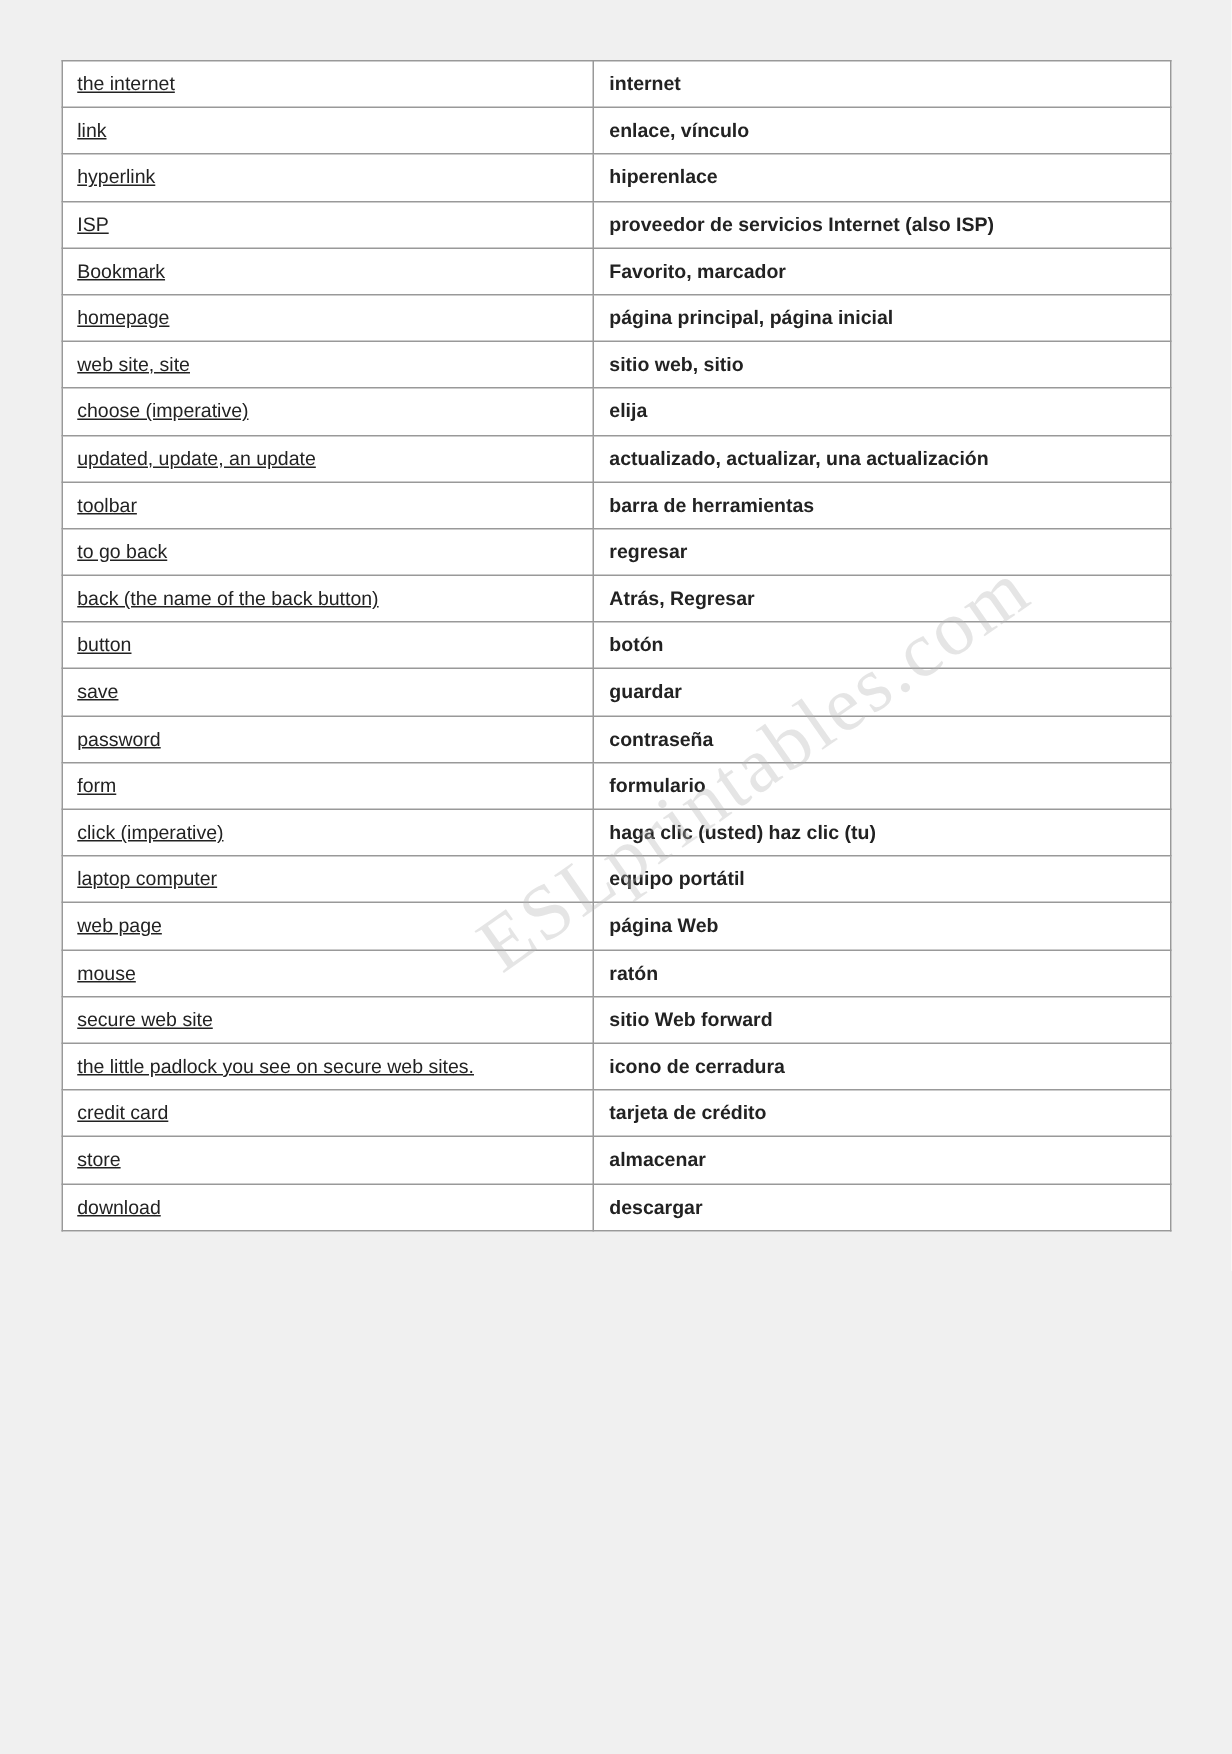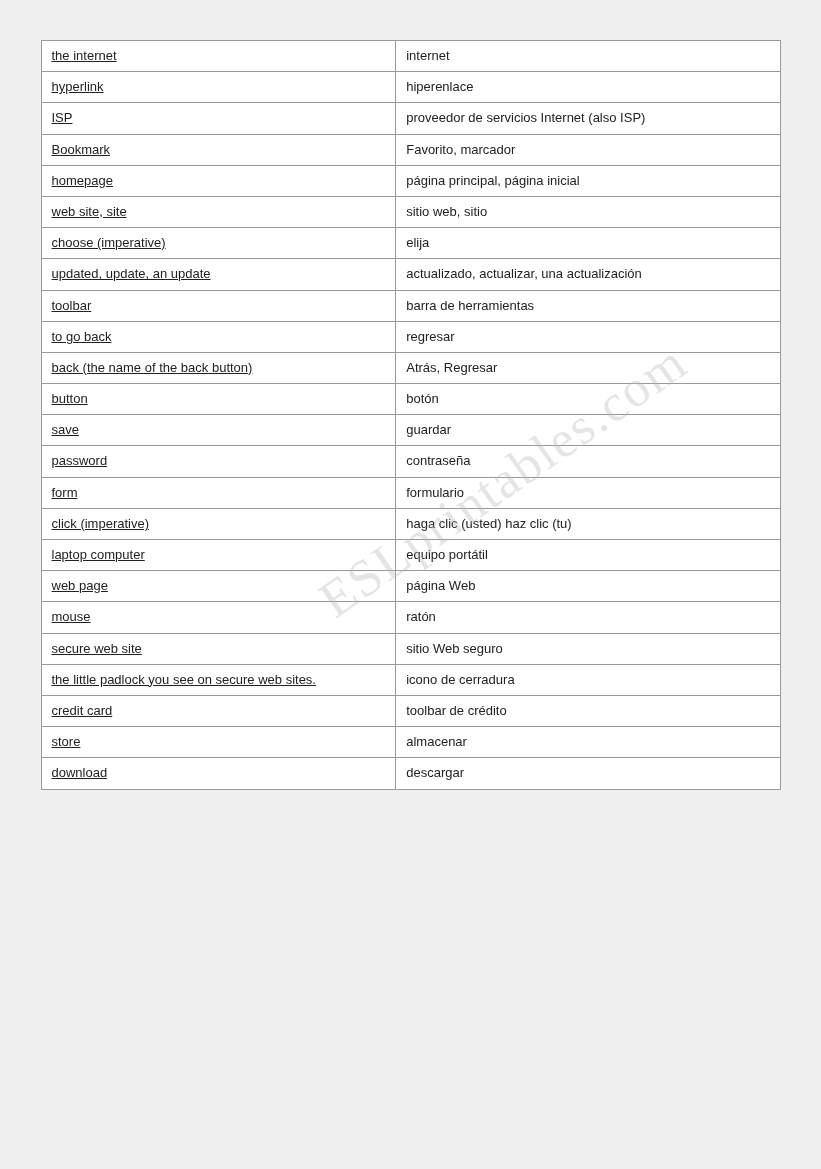--- a/index.html
+++ b/index.html
@@ -33,20 +33,21 @@
       vertical-align: top;
       line-height: 1.4;
       color: #222;
     }
     td:first-child {
       width: 48%;
       text-decoration: underline;
     }
     td:last-child {
       width: 52%;
+      font-weight: bold;
     }
     .watermark {
       position: absolute;
       bottom: 280px;
       right: 60px;
       font-size: 52px;
       color: rgba(180,180,180,0.35);
       transform: rotate(-35deg);
       font-family: Georgia, serif;
       pointer-events: none;
@@ -56,20 +57,24 @@
   </style>
 </head>
 <body>
 
 <div class="page-container">
   <table>
     <tbody id="table-body">
     <tr>
           <td>the internet</td>
           <td>internet</td>
+        </tr>
+        <tr>
+          <td>link</td>
+          <td>enlace, vínculo</td>
         </tr>
         <tr>
           <td>hyperlink</td>
           <td>hiperenlace</td>
         </tr>
         <tr>
           <td>ISP</td>
           <td>proveedor de servicios Internet (also ISP)</td>
         </tr>
         <tr>
@@ -131,29 +136,29 @@
         <tr>
           <td>web page</td>
           <td>página Web</td>
         </tr>
         <tr>
           <td>mouse</td>
           <td>ratón</td>
         </tr>
         <tr>
           <td>secure web site</td>
-          <td>sitio Web seguro</td>
+          <td>sitio Web forward</td>
         </tr>
         <tr>
           <td>the little padlock you see on secure web sites.</td>
           <td>icono de cerradura</td>
         </tr>
         <tr>
           <td>credit card</td>
-          <td>toolbar de crédito</td>
+          <td>tarjeta de crédito</td>
         </tr>
         <tr>
           <td>store</td>
           <td>almacenar</td>
         </tr>
         <tr>
           <td>download</td>
           <td>descargar</td>
         </tr>
       </tbody>

